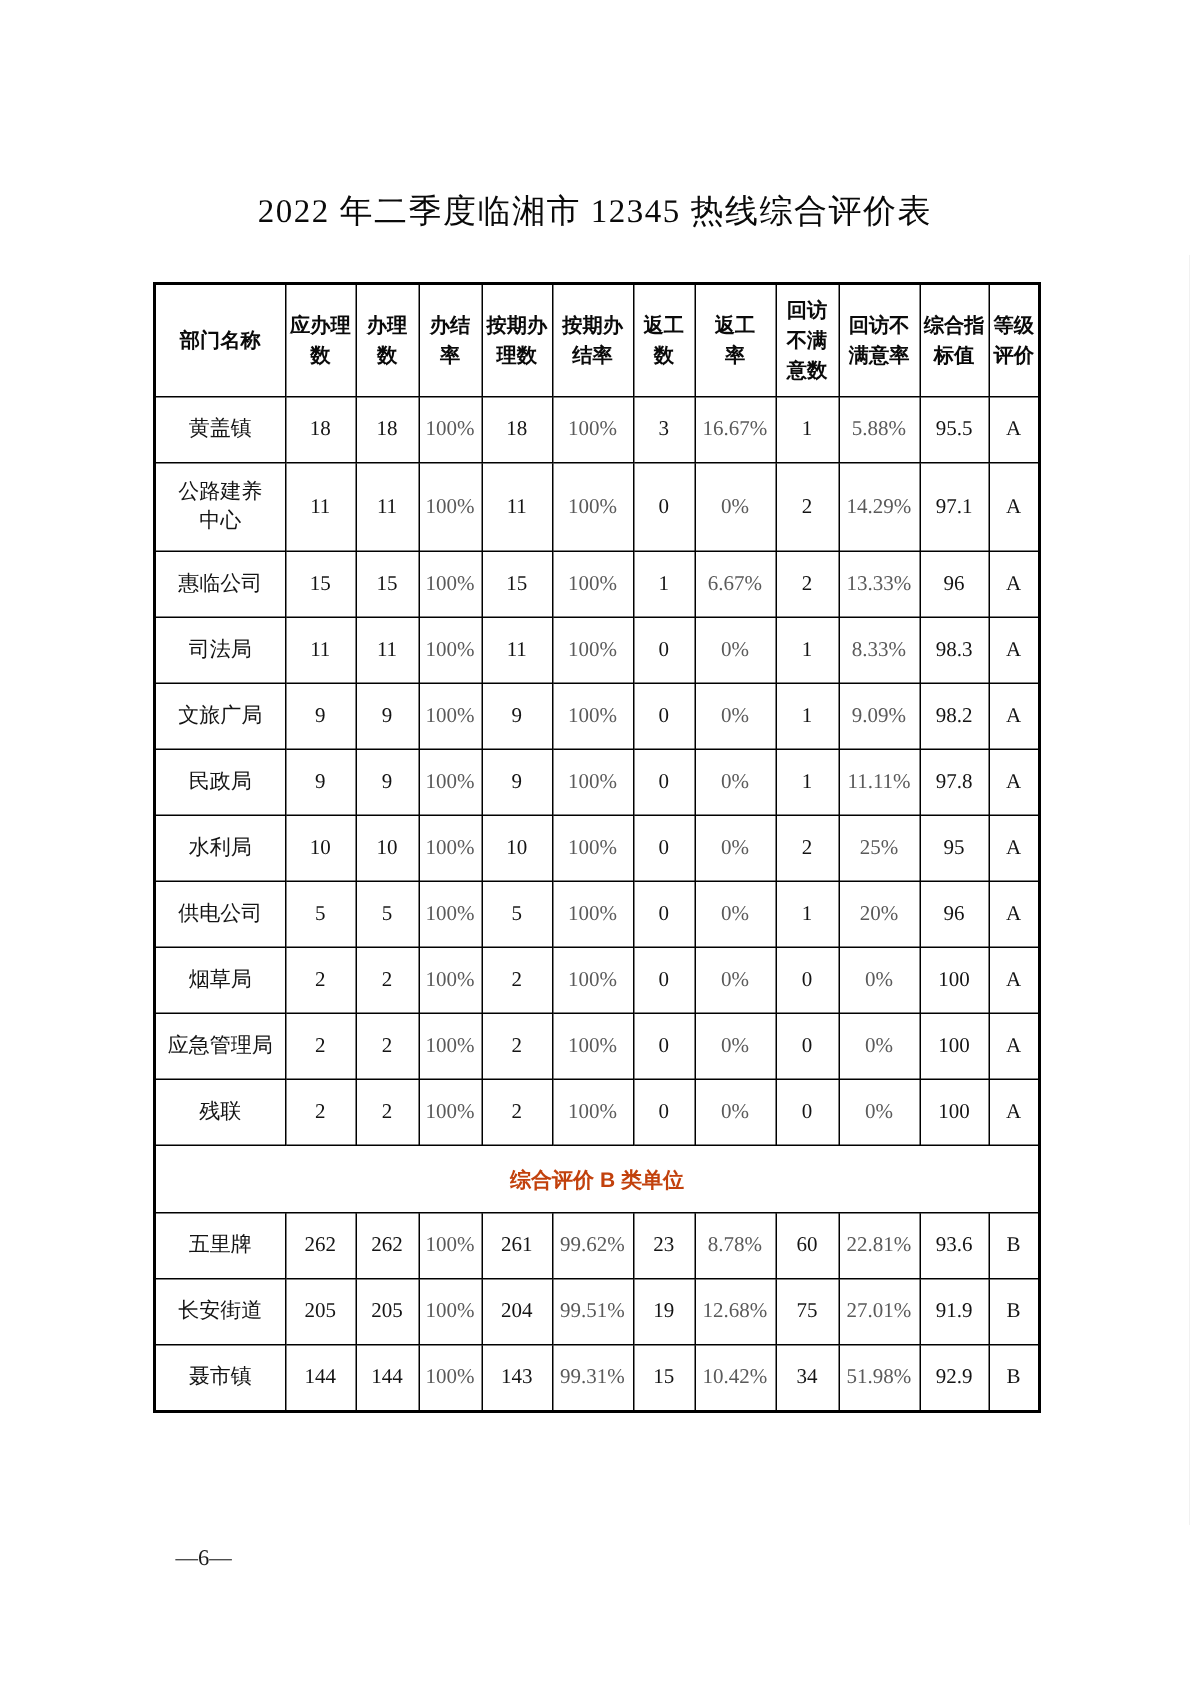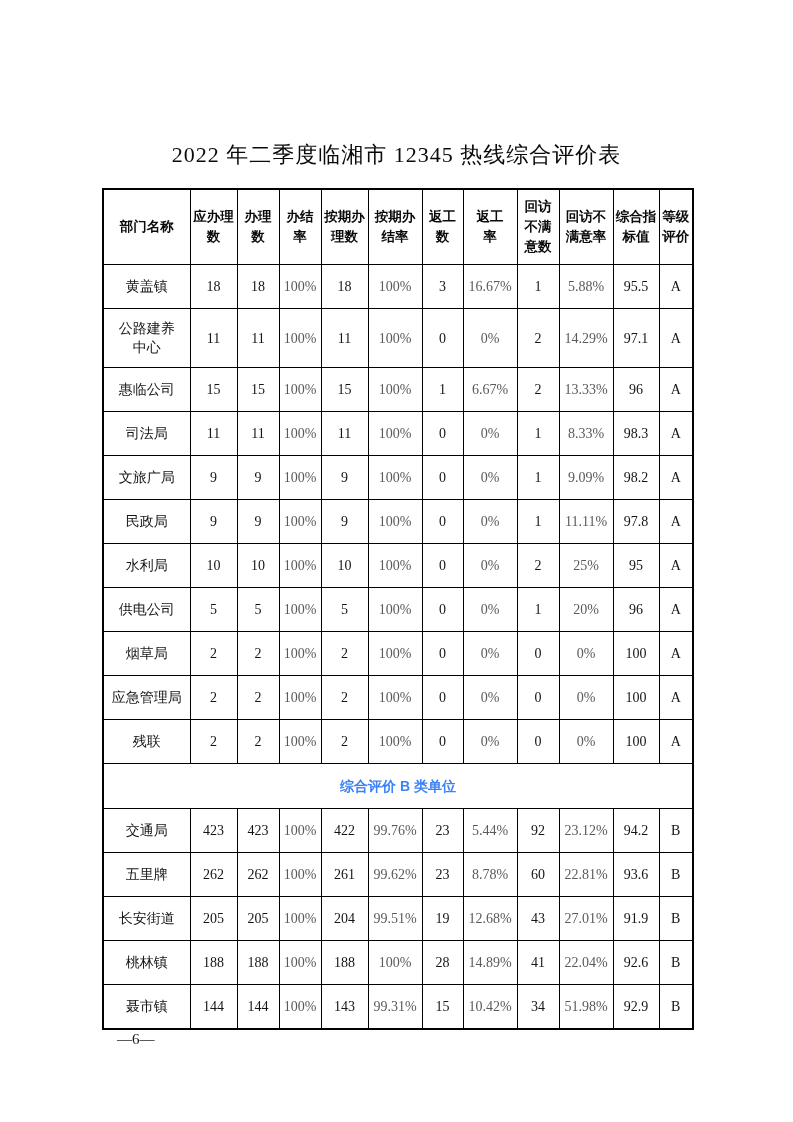--- a/index.html
+++ b/index.html
@@ -8,21 +8,21 @@
     width: 793px;
     height: 1122px;
     background: #ffffff;
     margin: 0 auto;
     overflow: hidden;
     font-family: "Liberation Serif", "DejaVu Serif", serif;
     color: #111111;
   }
   .doc-title {
     position: absolute;
-    top: 139px;
+    top: 125px;
     left: 0;
     width: 100%;
     text-align: center;
     font-size: 22px;
     line-height: 32px;
     font-weight: 500;
     letter-spacing: 1px;
     color: #0a0a0a;
     font-family: "Liberation Serif", "DejaVu Serif", serif;
   }
@@ -57,21 +57,21 @@
     height: 39px;
     color: #141414;
   }
   table.eval-table tr.tall td { height: 54px; }
   table.eval-table td.pct { color: #5a5a5a; }
   table.eval-table td.section-cell {
     font-family: "Liberation Sans", "DejaVu Sans", sans-serif;
     font-weight: bold;
     font-size: 14px;
     height: 40px;
-    color: #3b82f6;
+    color: #c2410c;
   }
   .page-number {
     position: absolute;
     top: 1031px;
     left: 117px;
     font-size: 15px;
     color: #1a1a1a;
     font-family: "Liberation Serif", "DejaVu Serif", serif;
   }
 </style>
@@ -278,34 +278,20 @@
           <td class="pct">0%</td>
           <td>0</td>
           <td class="pct">0%</td>
           <td>100</td>
           <td>A</td>
         </tr>
         <tr>
           <td colspan="12" class="section-cell">综合评价 B 类单位</td>
         </tr>
         <tr>
-          <td>交通局</td>
-          <td>423</td>
-          <td>423</td>
-          <td class="pct">100%</td>
-          <td>422</td>
-          <td class="pct">99.76%</td>
-          <td>23</td>
-          <td class="pct">5.44%</td>
-          <td>92</td>
-          <td class="pct">23.12%</td>
-          <td>94.2</td>
-          <td>B</td>
-        </tr>
-        <tr>
           <td>五里牌</td>
           <td>262</td>
           <td>262</td>
           <td class="pct">100%</td>
           <td>261</td>
           <td class="pct">99.62%</td>
           <td>23</td>
           <td class="pct">8.78%</td>
           <td>60</td>
           <td class="pct">22.81%</td>
@@ -314,37 +300,23 @@
         </tr>
         <tr>
           <td>长安街道</td>
           <td>205</td>
           <td>205</td>
           <td class="pct">100%</td>
           <td>204</td>
           <td class="pct">99.51%</td>
           <td>19</td>
           <td class="pct">12.68%</td>
-          <td>43</td>
+          <td>75</td>
           <td class="pct">27.01%</td>
           <td>91.9</td>
-          <td>B</td>
-        </tr>
-        <tr>
-          <td>桃林镇</td>
-          <td>188</td>
-          <td>188</td>
-          <td class="pct">100%</td>
-          <td>188</td>
-          <td class="pct">100%</td>
-          <td>28</td>
-          <td class="pct">14.89%</td>
-          <td>41</td>
-          <td class="pct">22.04%</td>
-          <td>92.6</td>
           <td>B</td>
         </tr>
         <tr>
           <td>聂市镇</td>
           <td>144</td>
           <td>144</td>
           <td class="pct">100%</td>
           <td>143</td>
           <td class="pct">99.31%</td>
           <td>15</td>

